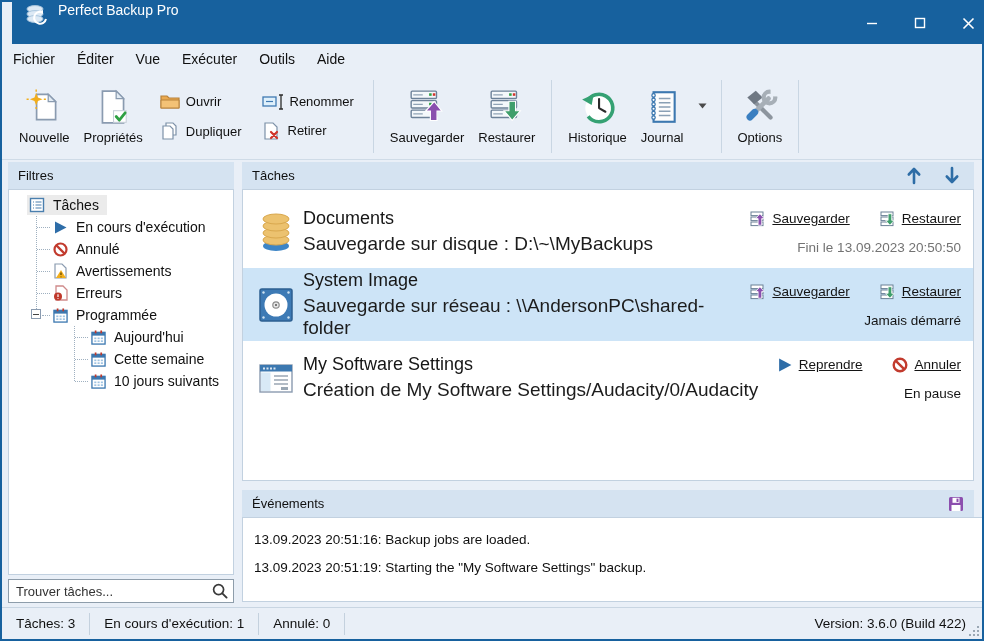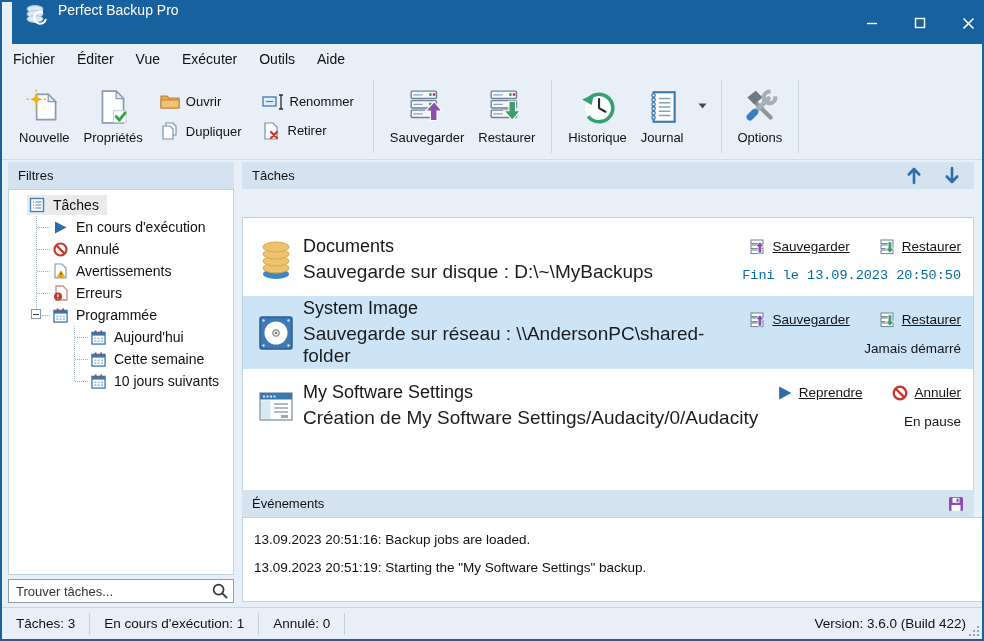--- a/index.html
+++ b/index.html
@@ -60,21 +60,21 @@
   .task-icon { width:42px; display:flex; justify-content:center; }
   .task-text { margin-left:6px; flex:1; }
   .task-name { font-size:18px; color:#161616; }
   .task-desc { font-size:19px; color:#1c1c1c; margin-top:4px; }
   .task-right { display:flex; flex-direction:column; align-items:flex-end; gap:13px; padding-top:2px; }
   .task-actions { display:flex; gap:30px; }
   .task-link { display:flex; align-items:center; gap:6px; font-size:13.5px; color:#141414;
                text-decoration:none; cursor:pointer; }
   .task-link .lbl { text-decoration:underline; }
   .task-status { font-size:13.5px; color:#141414; }
-  .task-status.green { color:#0369a1;font-family:Liberation Mono, monospace; }
+  .task-status.green { color:#737373; }
 
   
   .events-lines { padding:8px 11px; }
   .event-line { font-size:13.5px; color:#101010; line-height:28px; }
 
   
   .statusbar { position:absolute; left:0; top:605px; width:980px; height:32px;
                background:#e9eff7; border-top:1px solid #c8d5e2; display:flex; align-items:center; }
   .sb-item { font-size:13.5px; color:#101010; padding:0 14px; }
   .sb-sep { width:1px; height:22px; background:#c4d1de; }
@@ -419,21 +419,21 @@
     <div class="head-arrows">
       <svg width="16" height="19" viewBox="0 0 16 19">
         <path d="M8 17 V4 M2.8 8.5 L8 3 L13.2 8.5" fill="none" stroke="#2e6da6" stroke-width="2.6" stroke-linecap="round" stroke-linejoin="round"></path>
       </svg>
       <svg width="16" height="19" viewBox="0 0 16 19">
         <path d="M8 2 V15 M2.8 10.5 L8 16 L13.2 10.5" fill="none" stroke="#2e6da6" stroke-width="2.6" stroke-linecap="round" stroke-linejoin="round"></path>
       </svg>
     </div>
   </div>
 
-  <div class="white-box" style="left:240px; top:187px; width:732px; height:292px; padding-top:5px;margin-top:28px;">
+  <div class="white-box" style="left:240px; top:187px; width:732px; height:292px; padding-top:5px;">
 
     <div class="task-row">
       <div class="task-icon">
         <svg width="40" height="44" viewBox="0 0 40 44">
           <ellipse cx="20" cy="36" rx="13" ry="5" fill="#3d85c6"></ellipse>
           <ellipse cx="20" cy="30" rx="13" ry="5" fill="#ecc26f" stroke="#d9a84e"></ellipse>
           <ellipse cx="20" cy="23" rx="13" ry="5" fill="#ecc26f" stroke="#d9a84e"></ellipse>
           <ellipse cx="20" cy="16" rx="13" ry="5" fill="#ecc26f" stroke="#d9a84e"></ellipse>
           <ellipse cx="20" cy="9" rx="13" ry="5" fill="#ecc26f" stroke="#d9a84e"></ellipse>
         </svg>

